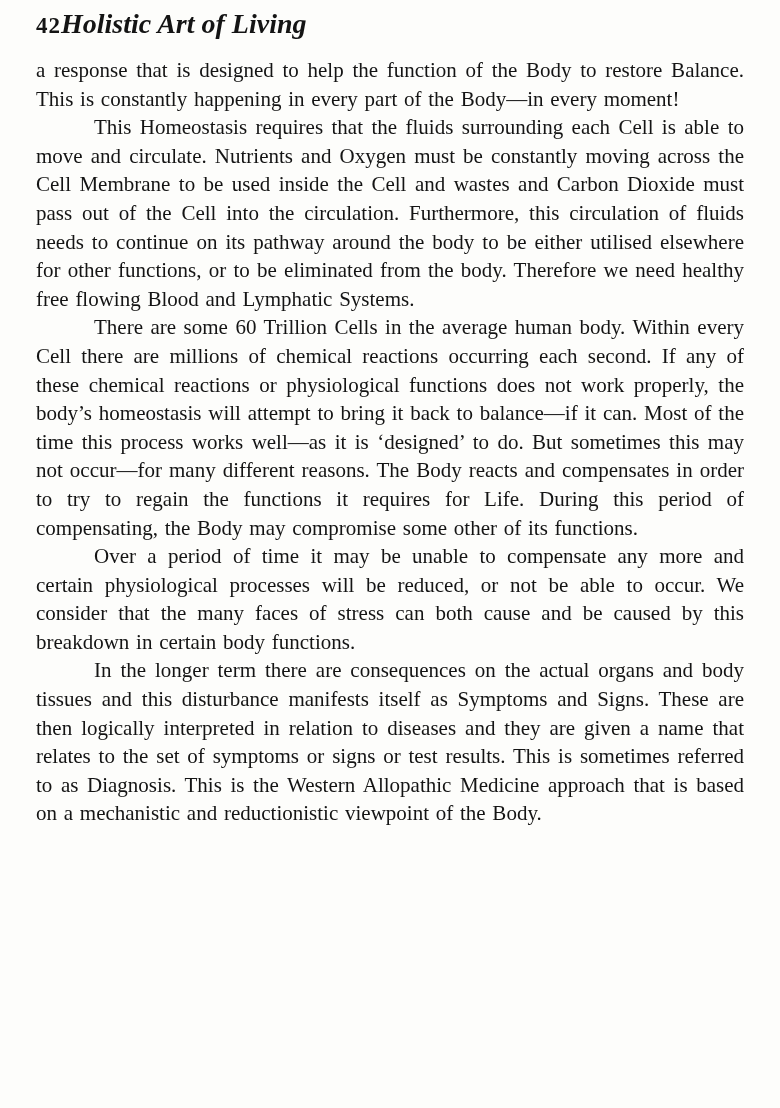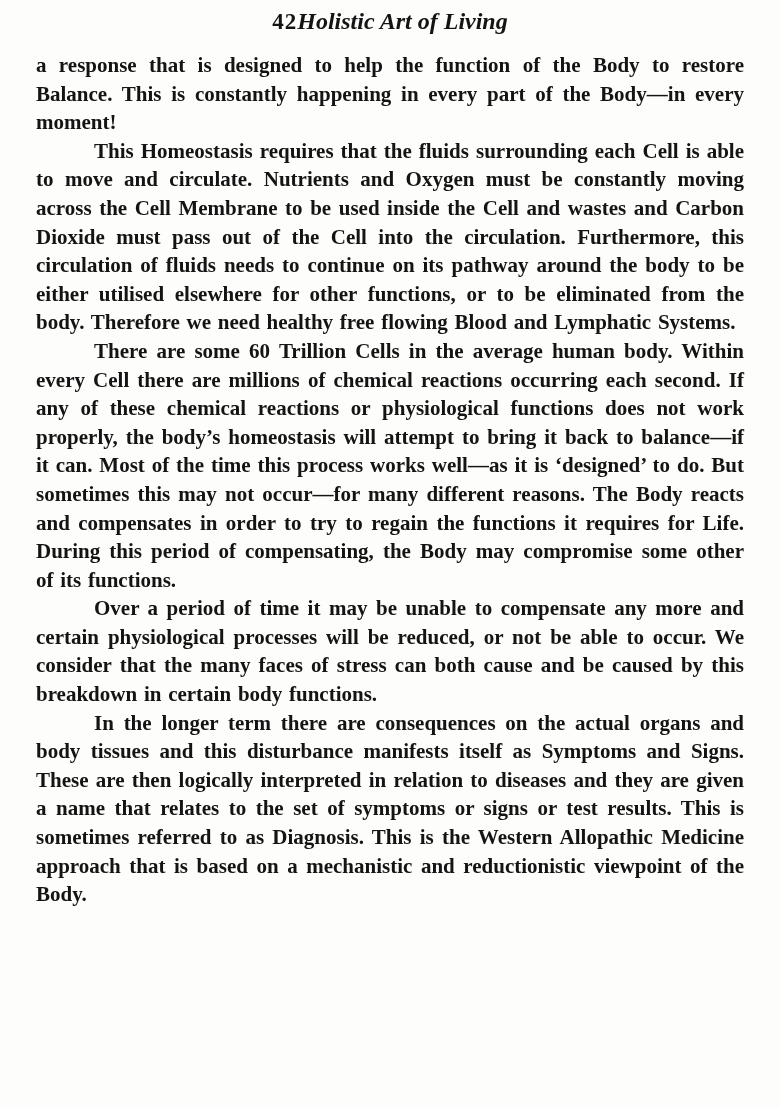--- a/index.html
+++ b/index.html
@@ -15,39 +15,39 @@
     overflow: hidden;
   }
   .page {
     box-sizing: border-box;
     width: 780px;
     height: 1108px;
     padding: 8px 36px 0 36px;
   }
   .page-header {
     display: flex;
-    justify-content: center;
+    justify-content: flex-start;
     align-items: baseline;
     font-weight: bold;
   }
   .page-number {
     font-size: 23px;
     letter-spacing: 1px;
   }
   .running-title {
     font-style: italic;
-    font-size: 24px;
+    font-size: 28px;
   }
   .page-body {
     margin-top: 16px;
   }
   .para {
     margin: 0;
     font-size: 21px;
-    font-weight: bold;
+    font-weight: normal;
     line-height: 28.6px;
     text-align: justify;
     word-spacing: 1.5px;
   }
   .para.indent {
     text-indent: 58px;
   }
 </style>
 </head>
 <body>

